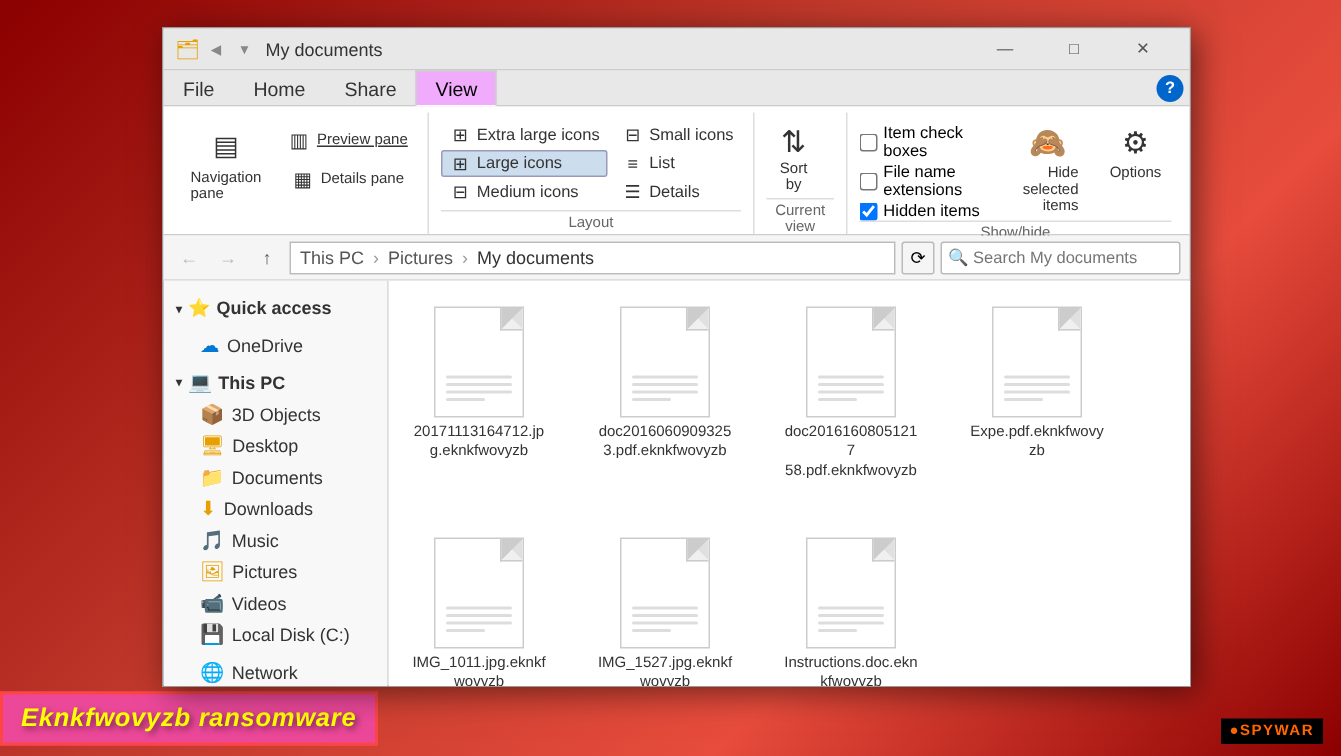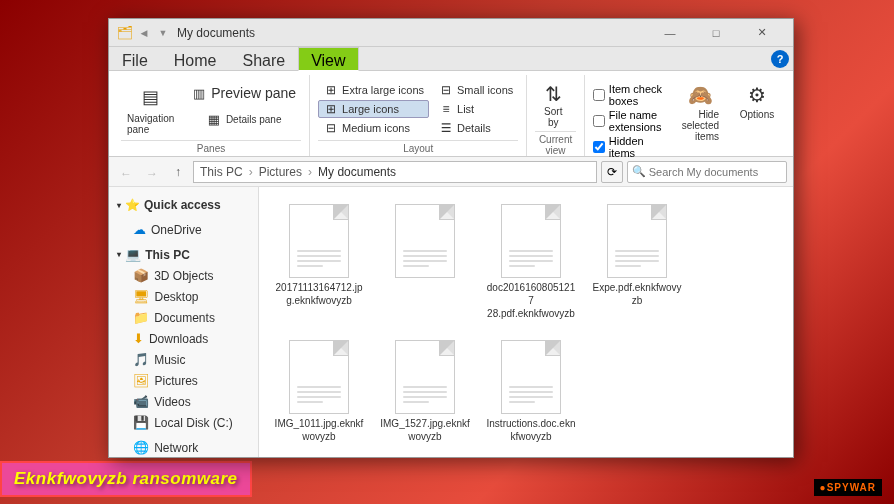--- a/index.html
+++ b/index.html
@@ -89,27 +89,27 @@
     
     .ribbon-tabs {
       display: flex;
       background: #e8e8e8;
       border-bottom: 1px solid #ccc;
       flex-shrink: 0;
       height: 24px;
     }
     .ribbon-tab {
       padding: 4px 12px;
-      font-size: 16px;
+      font-size: 13px;
       cursor: pointer;
       color: #333;
       border: 1px solid transparent;
     }
     .ribbon-tab.active {
-      background: #84cc16;
+      background: #f0abfc;
       border: 1px solid #ccc;
       border-bottom: 1px solid #fff;
       margin-bottom: -1px;
       color: #000;
     }
 
     
     .ribbon {
       background: #fff;
       border-bottom: 1px solid #ccc;
@@ -366,21 +366,21 @@
     .thispc-color { color: #555; }
 
     
     .file-area {
       flex: 1;
       background: white;
       overflow-y: auto;
       padding: 10px;
       display: flex;
       flex-wrap: wrap;
-      gap: 6px;
+      gap: 24px;
       align-content: flex-start;
     }
 
     
     .file-item {
       display: flex;
       flex-direction: column;
       align-items: center;
       width: 100px;
       padding: 6px 4px;
@@ -552,29 +552,28 @@
     <div class="ribbon-group">
       <div class="ribbon-group-content">
         <div class="ribbon-btn-large">
           <div class="ribbon-icon">▤</div>
           <span style="font-size:10px;text-align:left;white-space:pre-line;">Navigation
 pane</span>
         </div>
         <div style="display:flex; flex-direction:column; gap:2px; padding-top:2px;">
           <div class="ribbon-btn-large" style="flex-direction:row; min-width:auto; padding: 1px 4px;">
             <div class="ribbon-icon" style="width:20px;height:20px;font-size:13px;">▥</div>
-            <span style="font-size:14px;white-space:nowrap;">Preview pane</span>
+            <span style="font-size:10px;white-space:nowrap;text-decoration:underline;">Preview pane</span>
           </div>
           <div class="ribbon-btn-large" style="flex-direction:row; min-width:auto; padding: 1px 4px;">
             <div class="ribbon-icon" style="width:20px;height:20px;font-size:13px;">▦</div>
             <span style="font-size:10px;white-space:nowrap;">Details pane</span>
           </div>
         </div>
       </div>
-      <div class="ribbon-group-label">Panes</div>
     </div>
 
     <div class="ribbon-group">
       <div class="ribbon-group-content">
         <div class="layout-options">
           <div class="layout-option">
             <div class="layout-icon">⊞</div>
             <span>Extra large icons</span>
           </div>
           <div class="layout-option selected">
@@ -751,32 +750,33 @@
         <div class="file-item">
           <div class="file-icon-doc">
             <div class="fold"></div>
             <div class="file-lines">
               <div class="file-line"></div>
               <div class="file-line"></div>
               <div class="file-line"></div>
               <div class="file-line short"></div>
             </div>
           </div>
+          <div class="file-name">doc20160609093253.pdf.eknkfwovyzb</div>
         </div>
         <div class="file-item">
           <div class="file-icon-doc">
             <div class="fold"></div>
             <div class="file-lines">
               <div class="file-line"></div>
               <div class="file-line"></div>
               <div class="file-line"></div>
               <div class="file-line short"></div>
             </div>
           </div>
-          <div class="file-name">doc20161608051217 28.pdf.eknkfwovyzb</div>
+          <div class="file-name">doc20161608051217 58.pdf.eknkfwovyzb</div>
         </div>
         <div class="file-item">
           <div class="file-icon-doc">
             <div class="fold"></div>
             <div class="file-lines">
               <div class="file-line"></div>
               <div class="file-line"></div>
               <div class="file-line"></div>
               <div class="file-line short"></div>
             </div>

